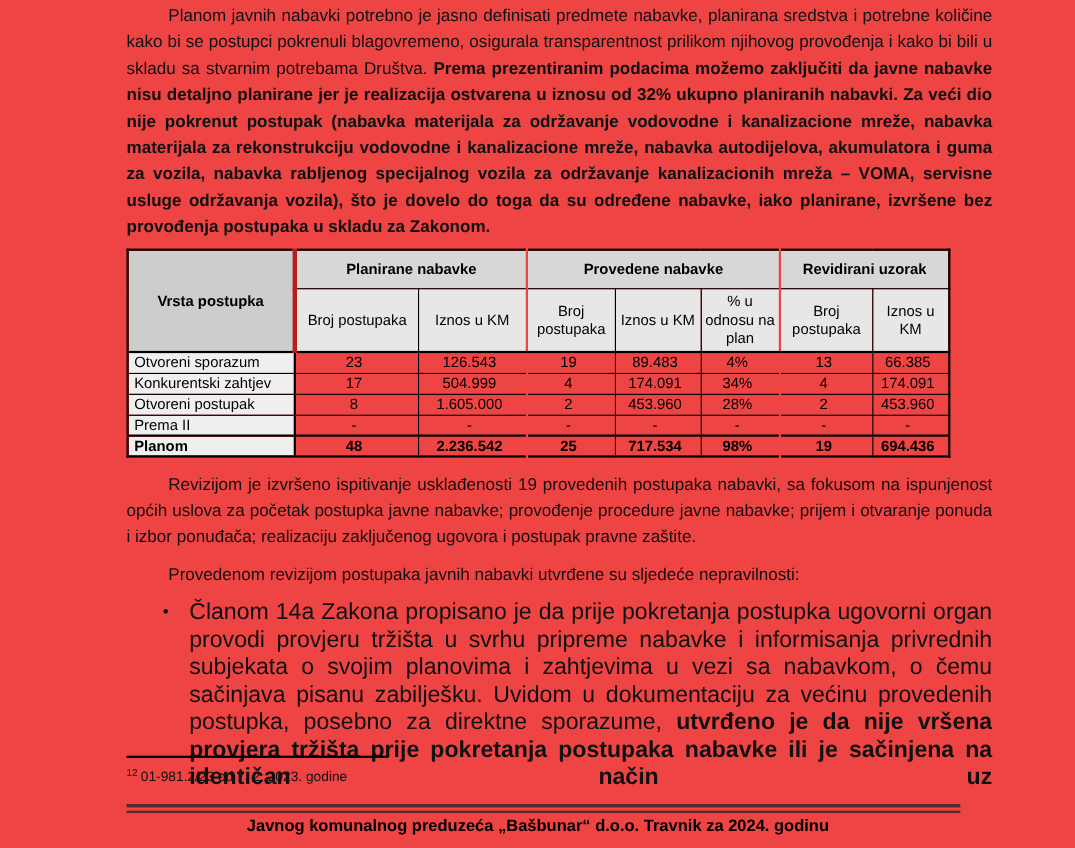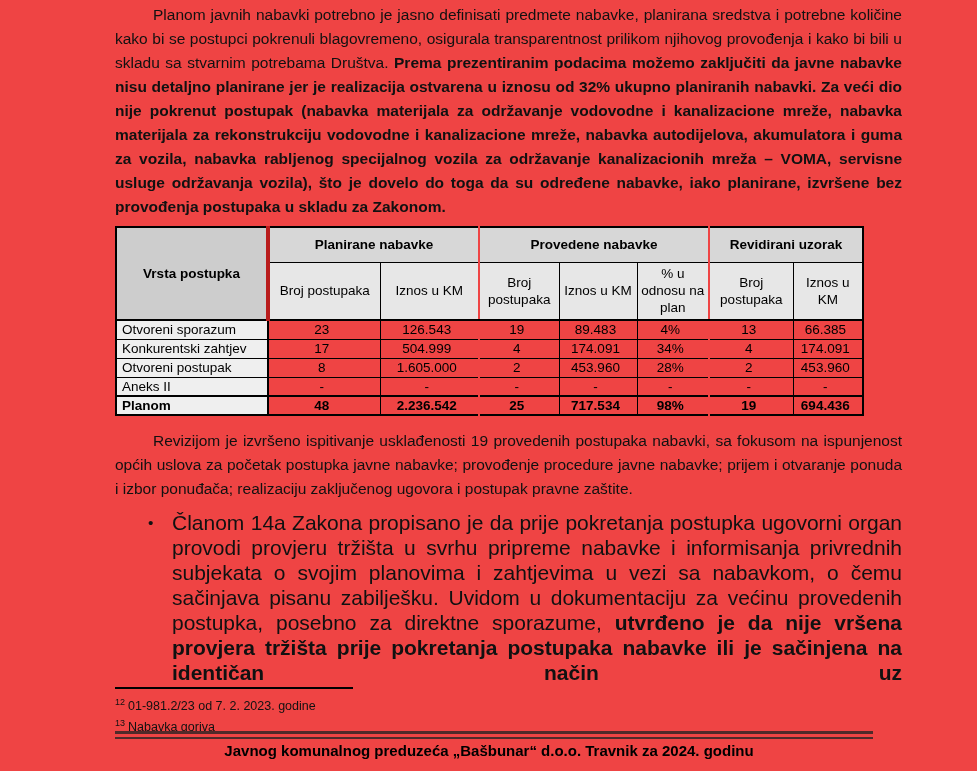--- a/index.html
+++ b/index.html
@@ -180,21 +180,21 @@
         <td class="lbl">Otvoreni postupak</td>
         <td class="num">8</td>
         <td class="num">1.605.000</td>
         <td class="num gb">2</td>
         <td class="num">453.960</td>
         <td class="num">28%</td>
         <td class="num gb">2</td>
         <td class="num">453.960</td>
       </tr>
       <tr class="body">
-        <td class="lbl">Aneks II</td>
+        <td class="lbl">Prema II</td>
         <td class="num">-</td>
         <td class="num">-</td>
         <td class="num gb">-</td>
         <td class="num">-</td>
         <td class="num">-</td>
         <td class="num gb">-</td>
         <td class="num">-</td>
       </tr>
       <tr class="body total">
         <td class="lbl">Planom</td>
@@ -205,31 +205,31 @@
         <td class="num">98%</td>
         <td class="num gb">19</td>
         <td class="num">694.436</td>
       </tr>
     </tbody>
       </table>
   </div>
 
   <p class="para indent p3">Revizijom je izvršeno ispitivanje usklađenosti 19 provedenih postupaka nabavki, sa fokusom na ispunjenost općih uslova za početak postupka javne nabavke; provođenje procedure javne nabavke; prijem i otvaranje ponuda i izbor ponuđača; realizaciju zaključenog ugovora i postupak pravne zaštite.</p>
 
+  <p class="para indent p4">Provedenom revizijom postupaka javnih nabavki utvrđene su sljedeće nepravilnosti:</p>
 
   <div class="bullet">
     <span class="dot">•</span>
     <span class="btext"><span>Članom 14a Zakona propisano je da prije pokretanja postupka ugovorni organ provodi provjeru tržišta u svrhu pripreme nabavke i informisanja privrednih subjekata o svojim planovima i zahtjevima u vezi sa nabavkom, o čemu sačinjava pisanu zabilješku. Uvidom u dokumentaciju za većinu provedenih postupka, posebno za direktne sporazume, </span><span class="bold">utvrđeno je da nije vršena provjera tržišta prije pokretanja postupaka nabavke ili je sačinjena na identičan način uz</span></span>
   </div>
 
   <div class="footnote-rule"></div>
 
   <div class="footnotes">
     <div class="footnote"><sup>12</sup><span class="fn-text">01-981.2/23 od 7. 2. 2023. godine</span></div>
-    <div class="footnote"><sup>13</sup><span class="fn-text">Nabavka goriva</span></div>
   </div>
 
   <div class="footer-rule"></div>
 
   <div class="footer-text">
     <div>Javnog komunalnog preduzeća „Bašbunar“ d.o.o. Travnik za 2024. godinu</div>
   </div>
 
 </div>
 

